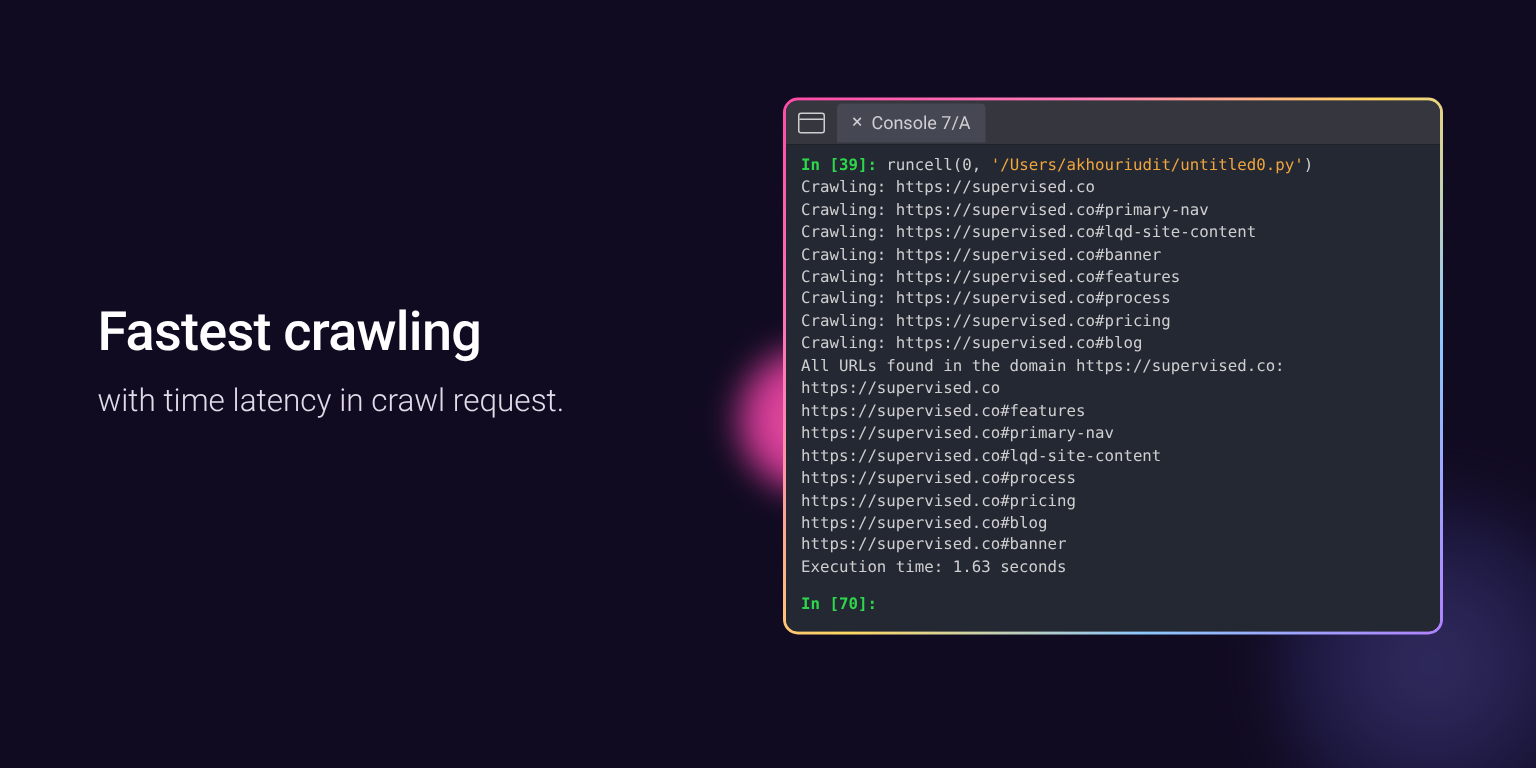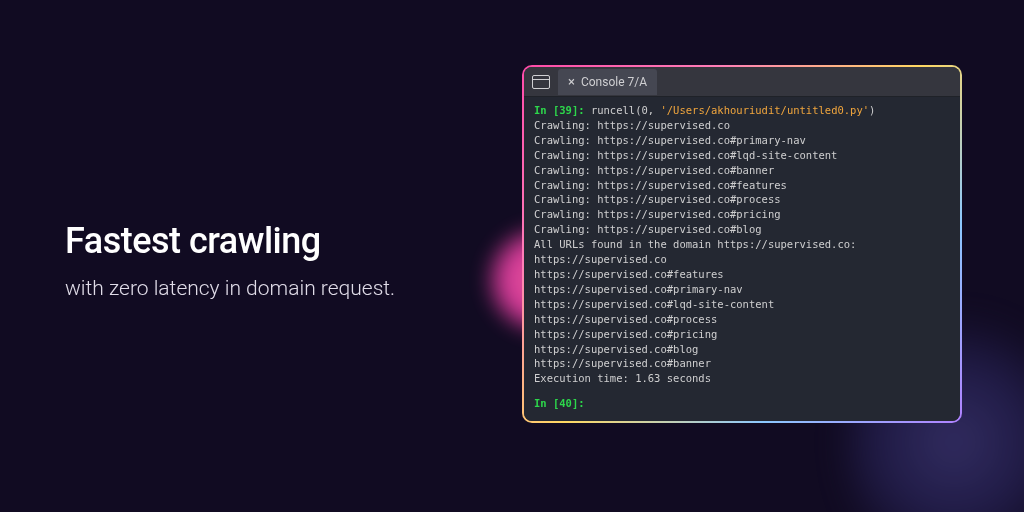--- a/index.html
+++ b/index.html
@@ -29,21 +29,21 @@
       border-radius: 50%;
       background: radial-gradient(circle, #3a3570, #252050 40%, transparent 70%);
       right: -40px;
       bottom: -80px;
       filter: blur(15px);
       opacity: 0.8;
     }
     .headline-block {
       position: absolute;
       left: 65px;
-      top: 220px;
+      top: 200px;
       color: #fff;
       width: 410px;
     }
     .headline {
       font-size: 36px;
       font-weight: 500;
       letter-spacing: -0.5px;
       margin-bottom: 14px;
     }
     .subtitle {
@@ -114,21 +114,21 @@
     .blank-row { height: 10px; }
   </style>
 </head>
 <body>
 
 <div class="bg-orb-2"></div>
 <div class="bg-orb-1"></div>
 
 <div class="headline-block">
   <div class="headline">Fastest crawling</div>
-  <div class="subtitle">with zero latency in domain request.</div>
+  <div class="subtitle">with time latency in crawl request.</div>
 </div>
 
 <div class="console-wrapper">
   <div class="console">
     <div class="titlebar">
       <div class="titlebar-icon"></div>
       <div class="tab">
         <span class="tab-close">×</span>
         <span>Console 7/A</span>
       </div>
@@ -144,15 +144,15 @@
 Crawling: https://supervised.co#blog
 All URLs found in the domain https://supervised.co:
 https://supervised.co
 https://supervised.co#features
 https://supervised.co#primary-nav
 https://supervised.co#lqd-site-content
 https://supervised.co#process
 https://supervised.co#pricing
 https://supervised.co#blog
 https://supervised.co#banner
-Execution time: 1.63 seconds</div><div class="blank-row"></div><span class="in-prompt">In [40]:</span> </div>
+Execution time: 1.63 seconds</div><div class="blank-row"></div><span class="in-prompt">In [70]:</span> </div>
   </div>
 </div>
 
 </body></html>

